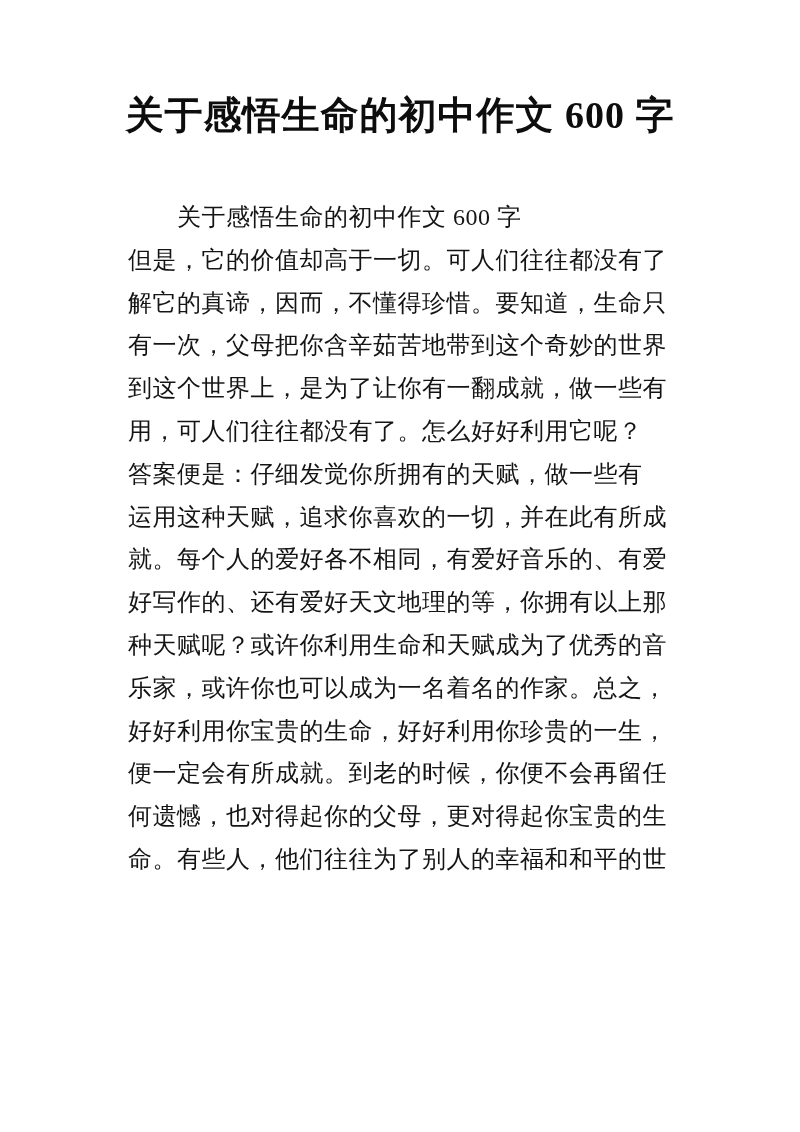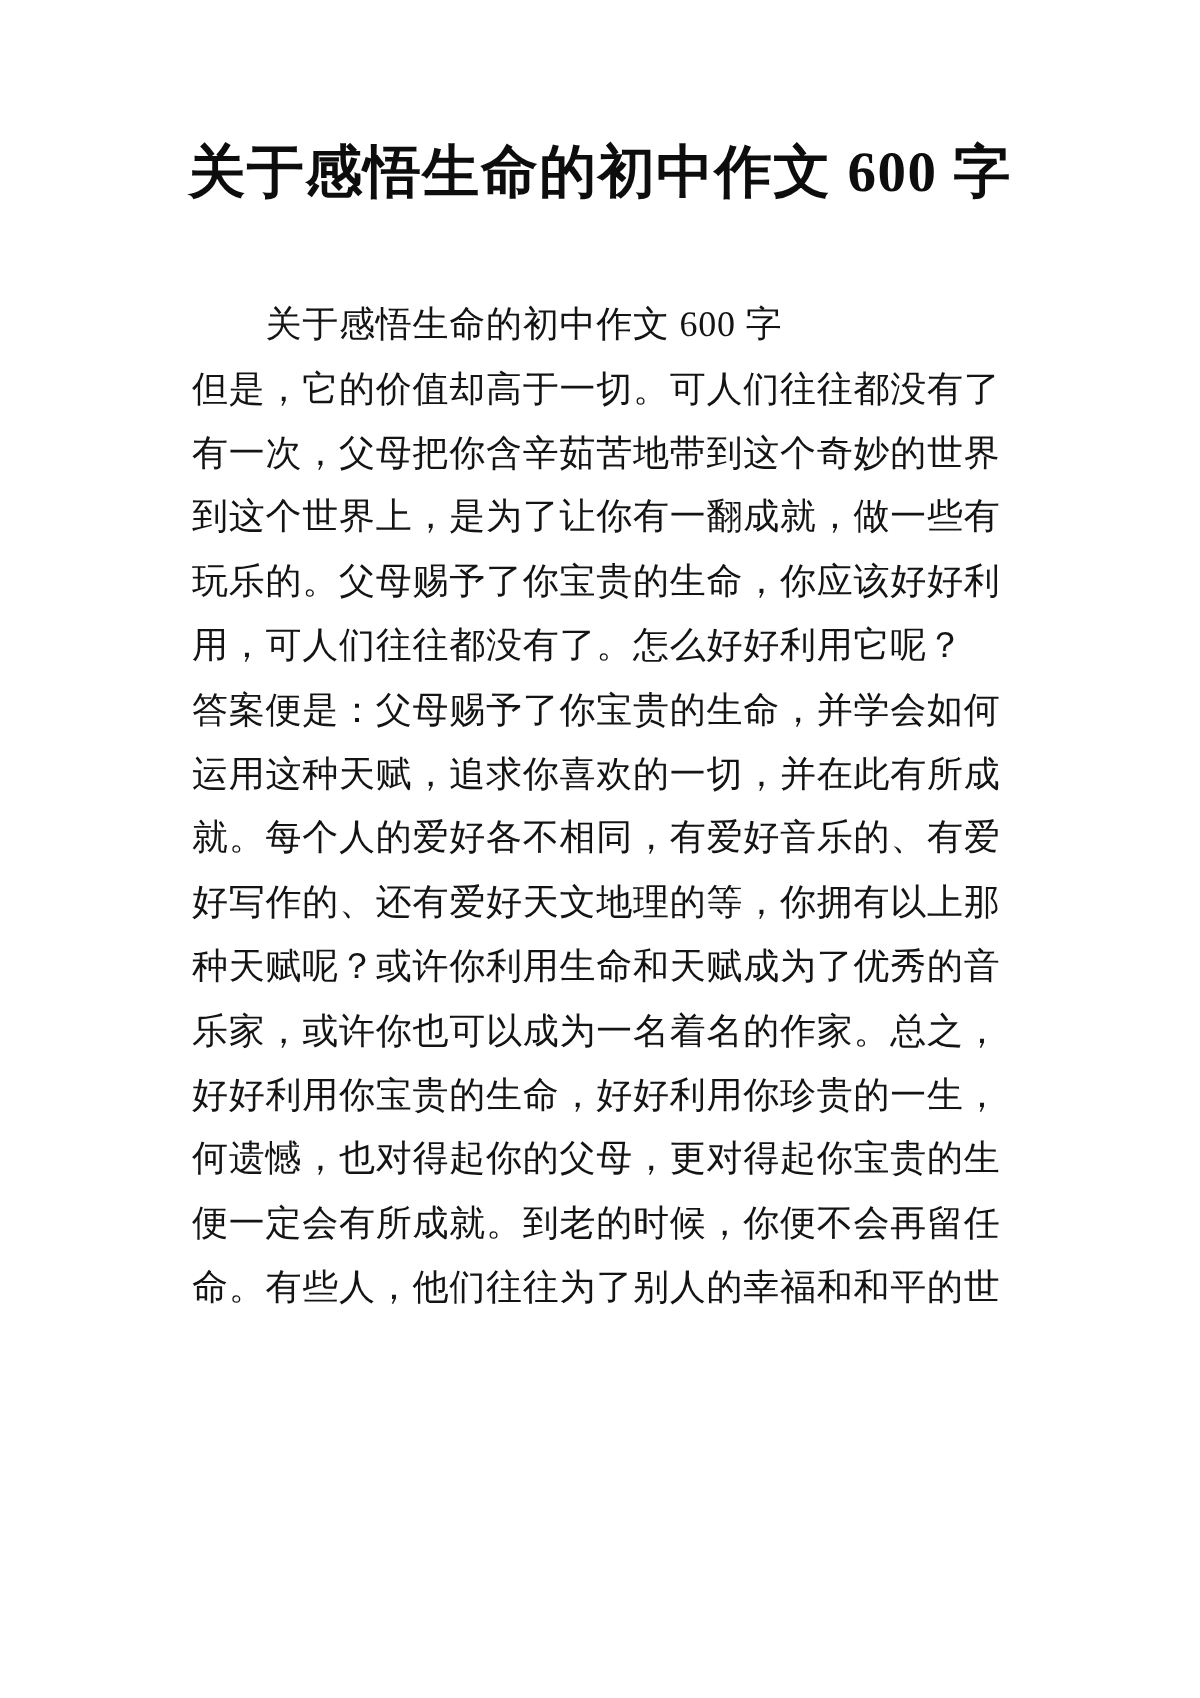--- a/index.html
+++ b/index.html
@@ -41,28 +41,28 @@
 </style>
 </head>
 <body>
 
 <div class="page">
   <h1 class="doc-title">关于感悟生命的初中作文 600 字</h1>
 
   <div class="doc-body">
     <div class="text-line">　　关于感悟生命的初中作文 600 字</div>
     <div class="text-line">但是，它的价值却高于一切。可人们往往都没有了</div>
+    <div class="text-line">解它的真谛，因而，不懂得珍惜。要知道，生命只</div>
     <div class="text-line">有一次，父母把你含辛茹苦地带到这个奇妙的世界</div>
     <div class="text-line">到这个世界上，是为了让你有一翻成就，做一些有</div>
-    <div class="text-line">玩乐的。父母赐予了你宝贵的生命，你应该好好利</div>
     <div class="text-line">用，可人们往往都没有了。怎么好好利用它呢？</div>
-    <div class="text-line">答案便是：父母赐予了你宝贵的生命，并学会如何</div>
+    <div class="text-line">答案便是：仔细发觉你所拥有的天赋，做一些有</div>
     <div class="text-line">运用这种天赋，追求你喜欢的一切，并在此有所成</div>
     <div class="text-line">就。每个人的爱好各不相同，有爱好音乐的、有爱</div>
     <div class="text-line">好写作的、还有爱好天文地理的等，你拥有以上那</div>
     <div class="text-line">种天赋呢？或许你利用生命和天赋成为了优秀的音</div>
     <div class="text-line">乐家，或许你也可以成为一名着名的作家。总之，</div>
     <div class="text-line">好好利用你宝贵的生命，好好利用你珍贵的一生，</div>
+    <div class="text-line">便一定会有所成就。到老的时候，你便不会再留任</div>
     <div class="text-line">何遗憾，也对得起你的父母，更对得起你宝贵的生</div>
-    <div class="text-line">便一定会有所成就。到老的时候，你便不会再留任</div>
     <div class="text-line">命。有些人，他们往往为了别人的幸福和和平的世</div>
   </div>
 </div>
 
 </body></html>

